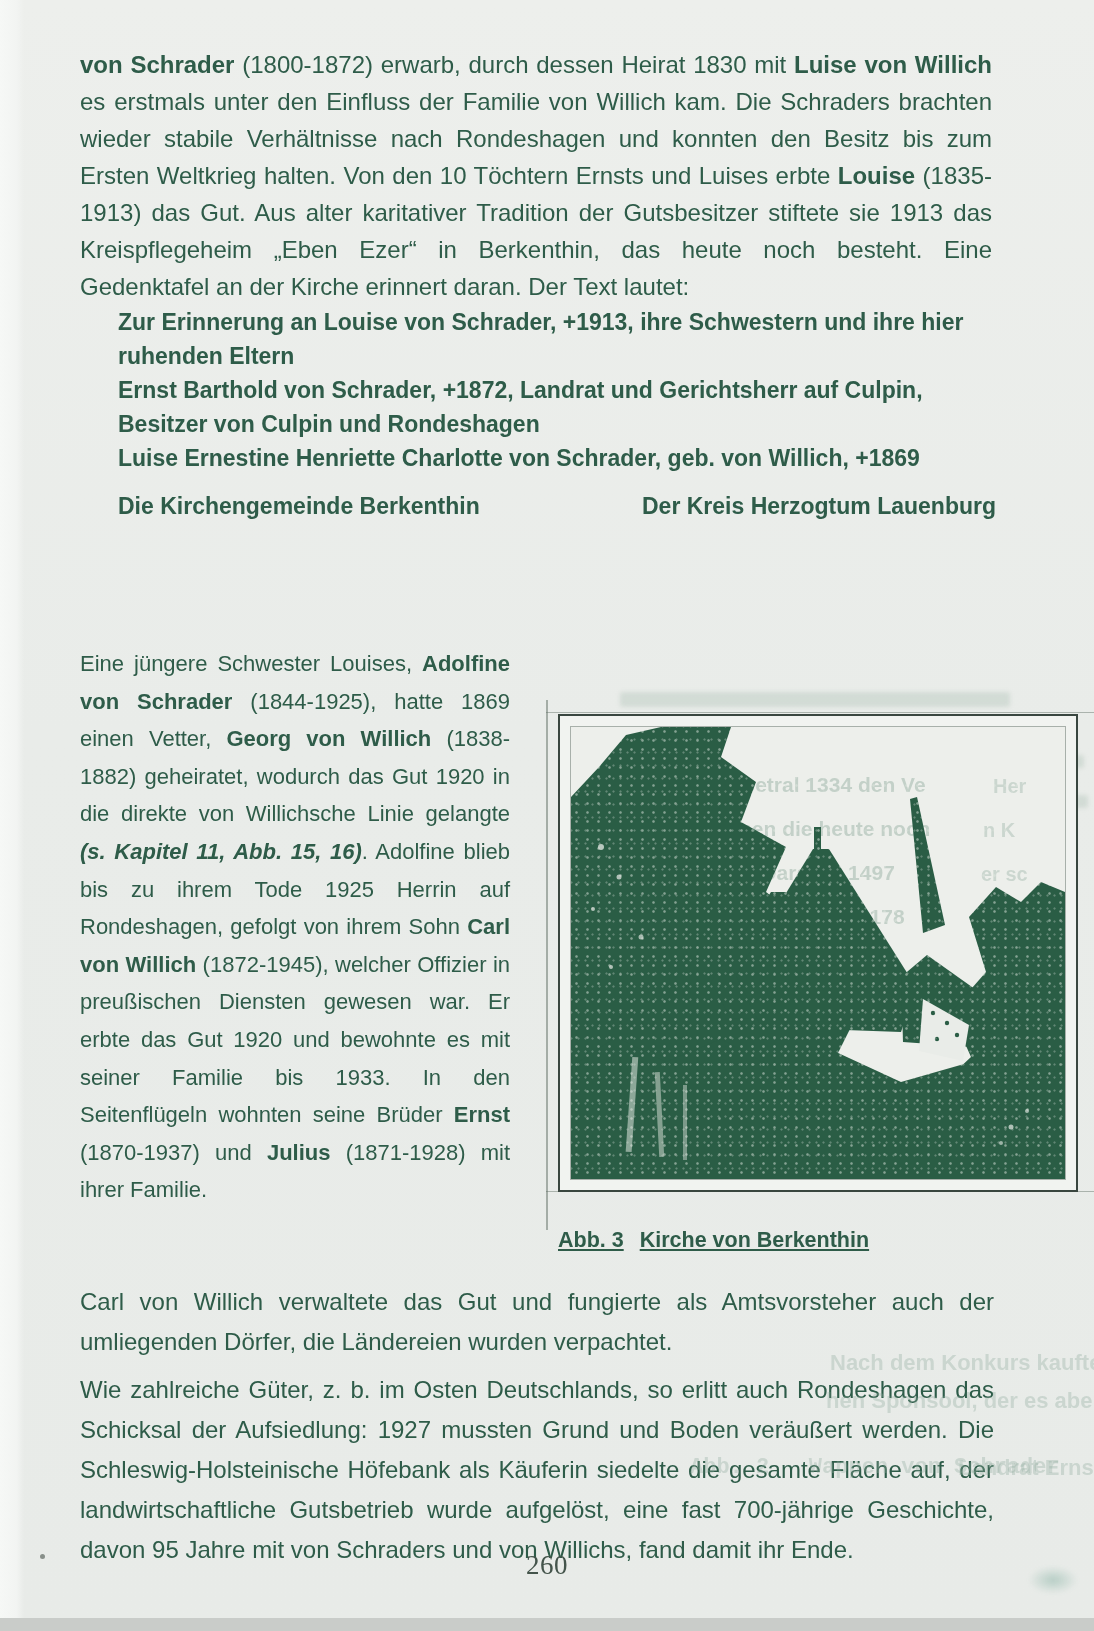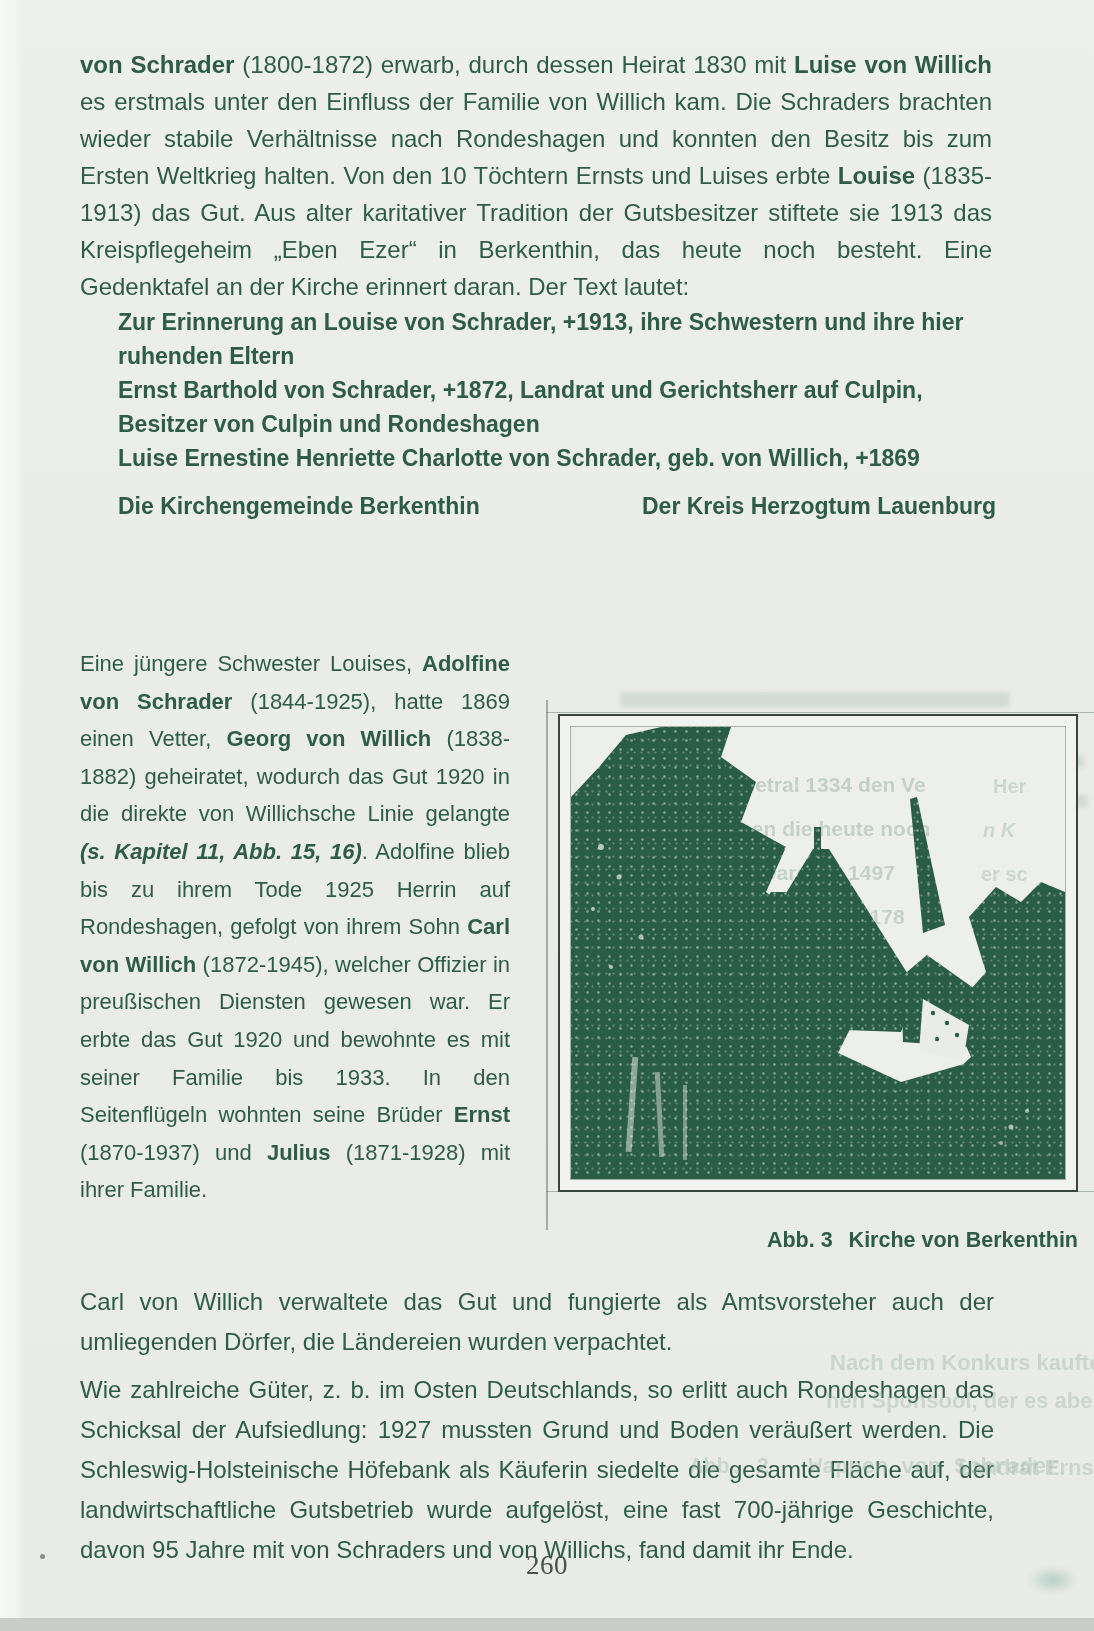--- a/index.html
+++ b/index.html
@@ -51,38 +51,38 @@
     box-sizing:border-box;border:2px solid #39463f;background:#f1f3f0;padding:11px;margin:0;}
   .photo{position:relative;width:494px;height:452px;background:#edefeb;
     outline:1px solid rgba(60,75,65,.4);overflow:hidden;}
   .photo svg{position:absolute;inset:0;}
   .speckle{position:absolute;inset:0;mix-blend-mode:lighten;pointer-events:none;opacity:.55;
     background-image:
       radial-gradient(circle,rgba(226,232,225,.9) .8px,transparent 1.7px),
       radial-gradient(circle,rgba(226,232,225,.55) .7px,transparent 1.5px);
     background-size:11px 9px,7px 13px;
     background-position:0 0,4px 6px;}
-  .caption{position:absolute;left:558px;top:1228px;width:520px;text-align:right;
-    font-weight:bold;font-size:21.5px;}
+  .caption{position:absolute;left:558px;top:1228px;width:520px;text-align:left;
+    font-weight:bold;font-size:21.5px;text-decoration:underline;}
   .caption .gap{display:inline-block;width:16px;}
 
   
   .ghost{position:absolute;font-weight:bold;color:#8fab9d;opacity:.42;filter:blur(.4px);
     white-space:nowrap;font-size:23px;}
   .ghost-bar{position:absolute;background:rgba(143,171,157,.25);filter:blur(2px);border-radius:3px;}
   .g-above{left:625px;top:650px;font-size:25px;}
   .gf{font-size:21px;opacity:.5;color:#9ab3a6;}
   .gf0{left:78px;top:46px;}
   .gf1{left:70px;top:90px;}
   .gf2{left:76px;top:134px;}
   .gf3{left:70px;top:178px;}
   .gf4{left:76px;top:222px;}
   .gr{font-size:20px;opacity:.4;color:#9ab3a6;}
   .gr0{left:408px;top:48px;margin-left:14px;}
-  .gr1{left:412px;top:92px;font-style:italic;}
+  .gr1{left:412px;top:92px;}
   .gr2{left:410px;top:136px;}
   .gr3{left:404px;top:180px;}
   .gb{font-size:22px;opacity:.33;}
   .gb0{left:830px;top:1350px;}
   .gb1{left:826px;top:1388px;}
   .gb2{left:690px;top:1455px;font-family:Liberation Mono, monospace;}
   .gb3{left:958px;top:1455px;}
 
   
   .pagenum{position:absolute;left:0;top:1550px;width:100%;text-align:center;

